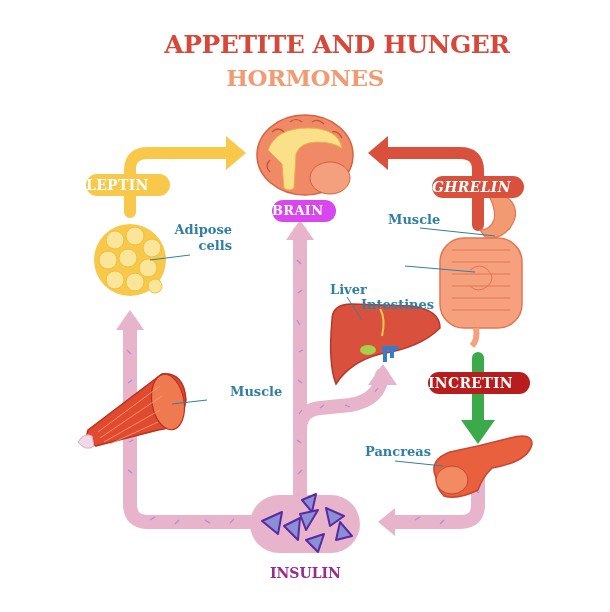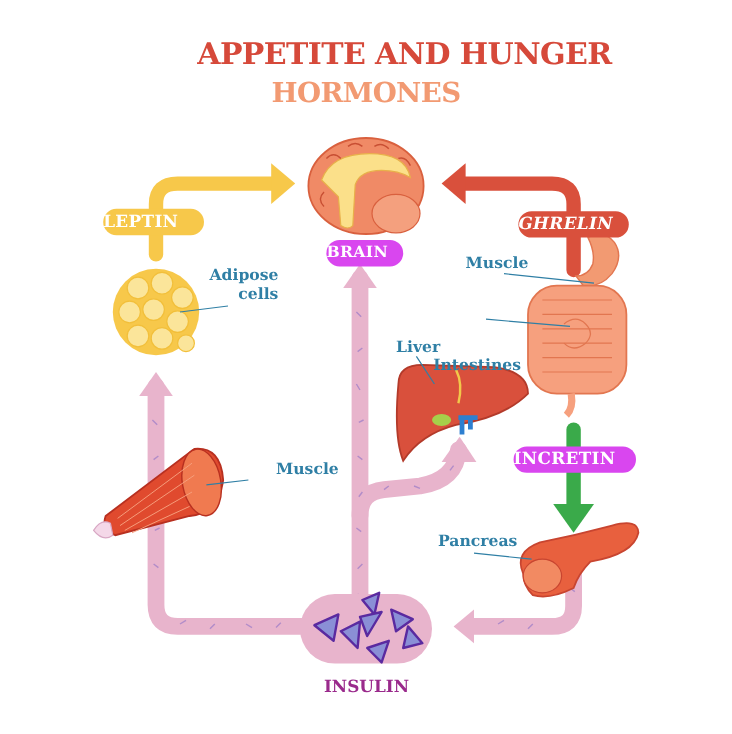--- a/index.html
+++ b/index.html
@@ -126,21 +126,21 @@
       <polygon points="300,514 318,510 306,530"></polygon>
       <polygon points="326,508 344,516 330,526"></polygon>
       <polygon points="340,522 352,536 336,540"></polygon>
       <polygon points="306,540 324,534 318,552"></polygon>
     </g>
   </g>
 </svg>
 
 <div class="pill" style="left:86px; top:174px; width:84px; background:#f7c84a;">LEPTIN</div>
 <div class="pill" style="left:432px; top:176px; width:92px; background:#d9503c;font-style:italic;">GHRELIN</div>
-<div class="pill" style="left:428px; top:372px; width:102px; background:#d946ef;">INCRETIN</div>
+<div class="pill" style="left:428px; top:372px; width:102px; background:#b91c1c;">INCRETIN</div>
 <div class="pill" style="left:272px; top:200px; width:64px; background:#d946ef; font-size:13px;">BRAIN</div>
 
 <div class="lbl" style="left:172px; top:222px; text-align:right; width:60px;">
   <div>Adipose</div>
   <div>cells</div>
 </div>
 <div class="lbl" style="left:388px; top:212px;">Muscle</div>
 <div class="lbl" style="left:361px; top:249px;margin-top:48px;">Intestines</div>
 <div class="lbl" style="left:330px; top:282px;">Liver</div>
 <div class="lbl" style="left:183px; top:384px;margin-left:47px;">Muscle</div>

